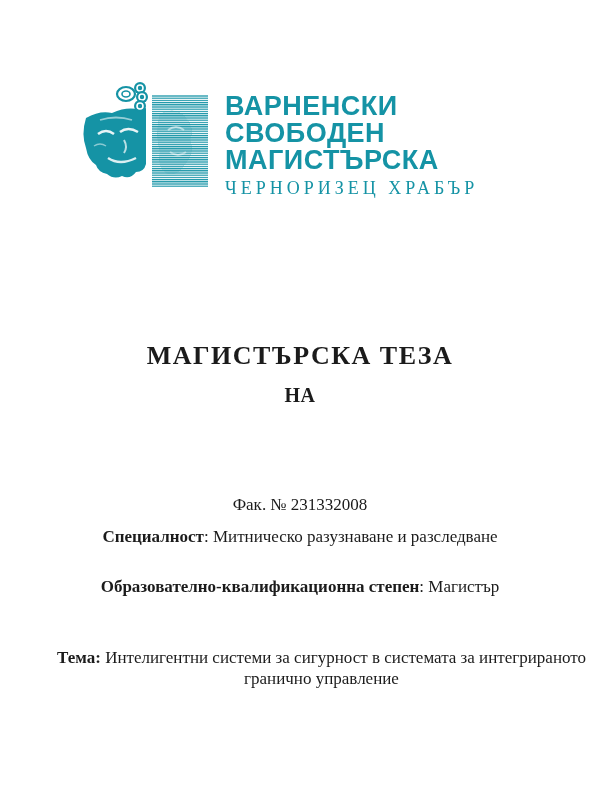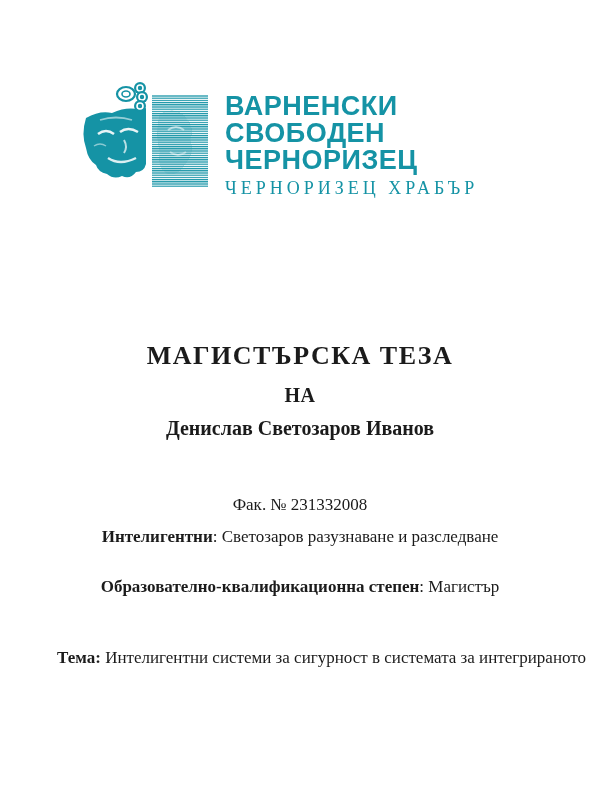--- a/index.html
+++ b/index.html
@@ -94,37 +94,37 @@
       <circle cx="62" cy="17" r="6" fill="#1593a5" stroke="none"></circle>
       <circle cx="62" cy="17" r="3" stroke="#ffffff" stroke-width="1.6"></circle>
       <circle cx="60" cy="26" r="6" fill="#1593a5" stroke="none"></circle>
       <circle cx="60" cy="26" r="3" stroke="#ffffff" stroke-width="1.6"></circle>
     </g>
   </svg>
 
   <div class="uni-name">
     <div>ВАРНЕНСКИ</div>
     <div>СВОБОДЕН</div>
-    <div>ЧЕРНОРИЗЕЦ</div>
+    <div>МАГИСТЪРСКА</div>
     <div class="uni-patron">ЧЕРНОРИЗЕЦ ХРАБЪР</div>
   </div>
 
   <h1 class="cline thesis-title" style="margin:0;">МАГИСТЪРСКА ТЕЗА</h1>
   <div class="cline thesis-na">НА</div>
-  <div class="cline thesis-author">Денислав Светозаров Иванов</div>
 
   <div class="cline fak-number">Фак. № 231332008</div>
 
-  <div class="cline spec-line"><span class="b">Интелигентни</span><span>:</span>
-    <span>Светозаров разузнаване и разследване</span>
+  <div class="cline spec-line"><span class="b">Специалност</span><span>:</span>
+    <span>Митническо разузнаване и разследване</span>
   </div>
 
   <div class="cline degree-line"><span class="b">Образователно-квалификационна степен</span><span>:</span>
     <span>Магистър</span>
   </div>
 
   <div class="topic-block">
     <div><span class="b">Тема:</span>
       <span>Интелигентни системи за сигурност в системата за интегрираното</span>
     </div>
+    <div>гранично управление</div>
   </div>
 
 </div>
 
 </body></html>

